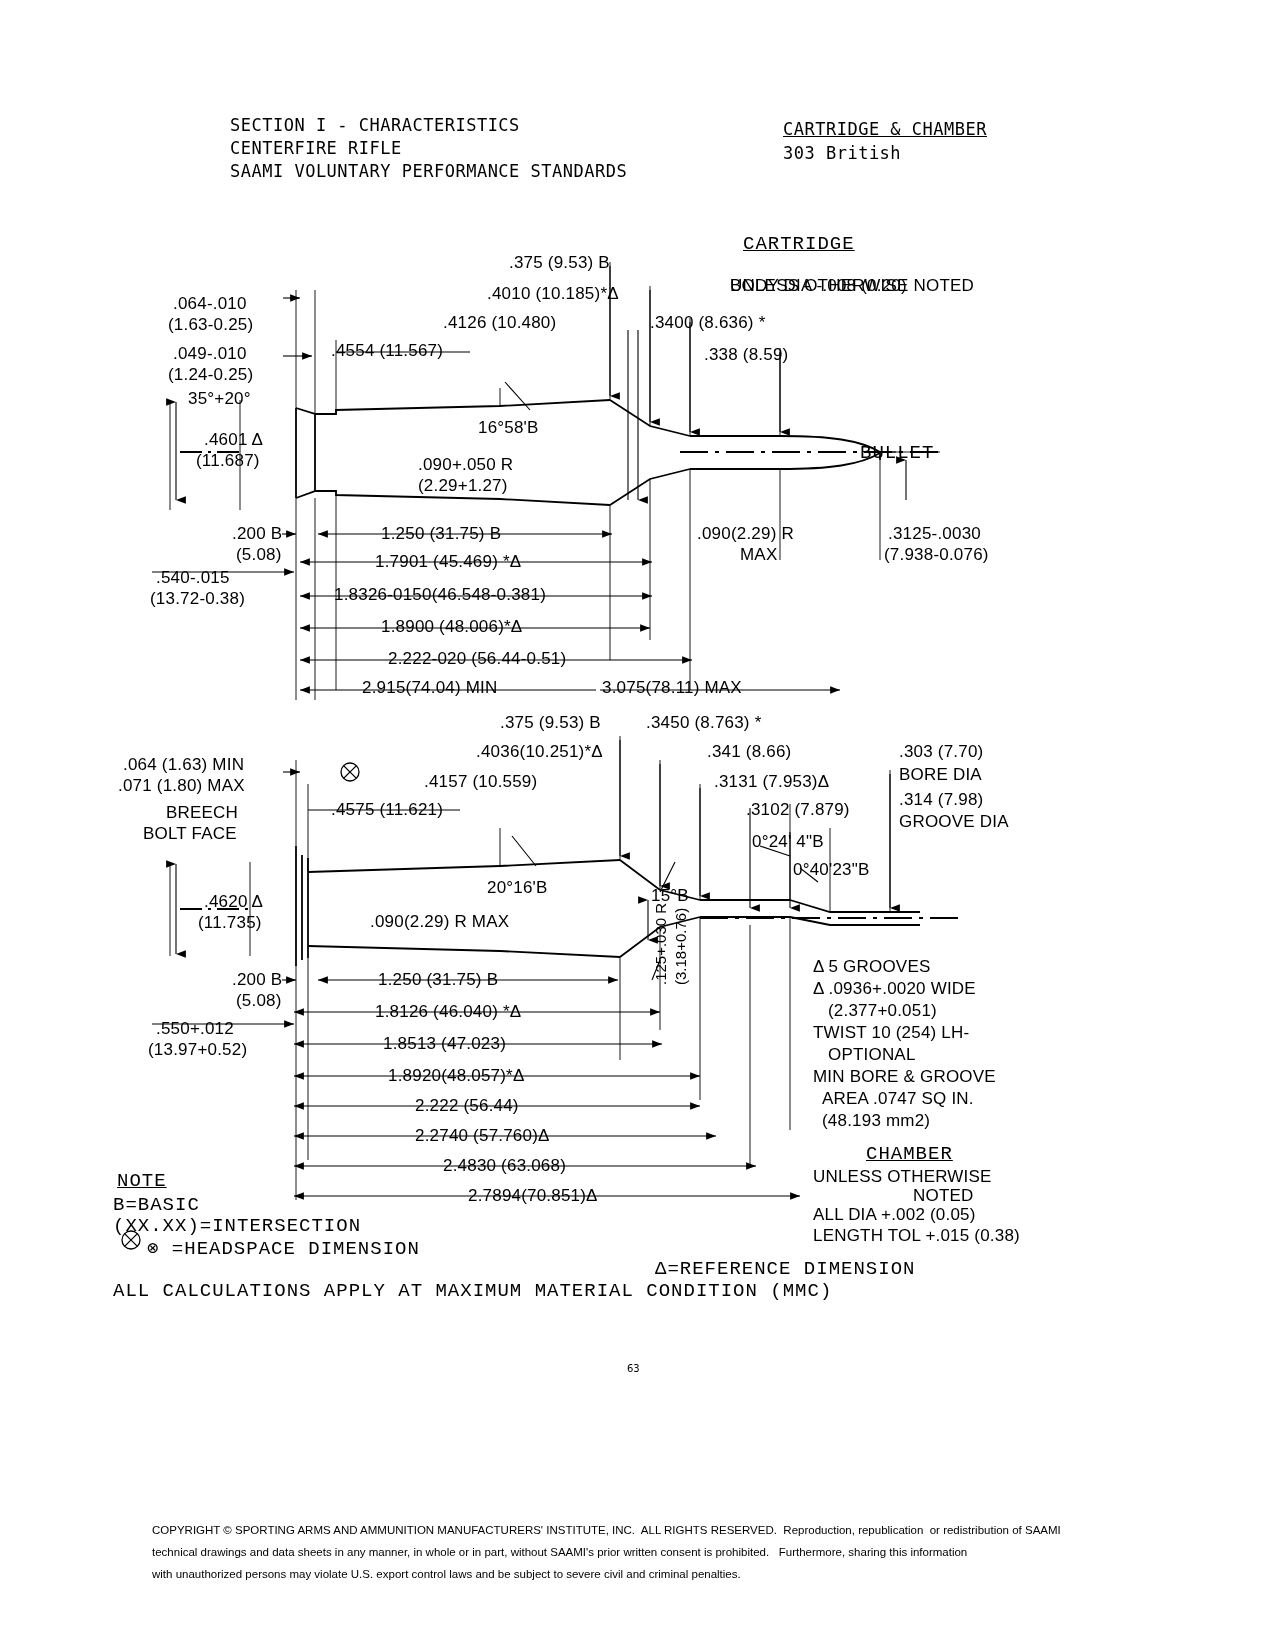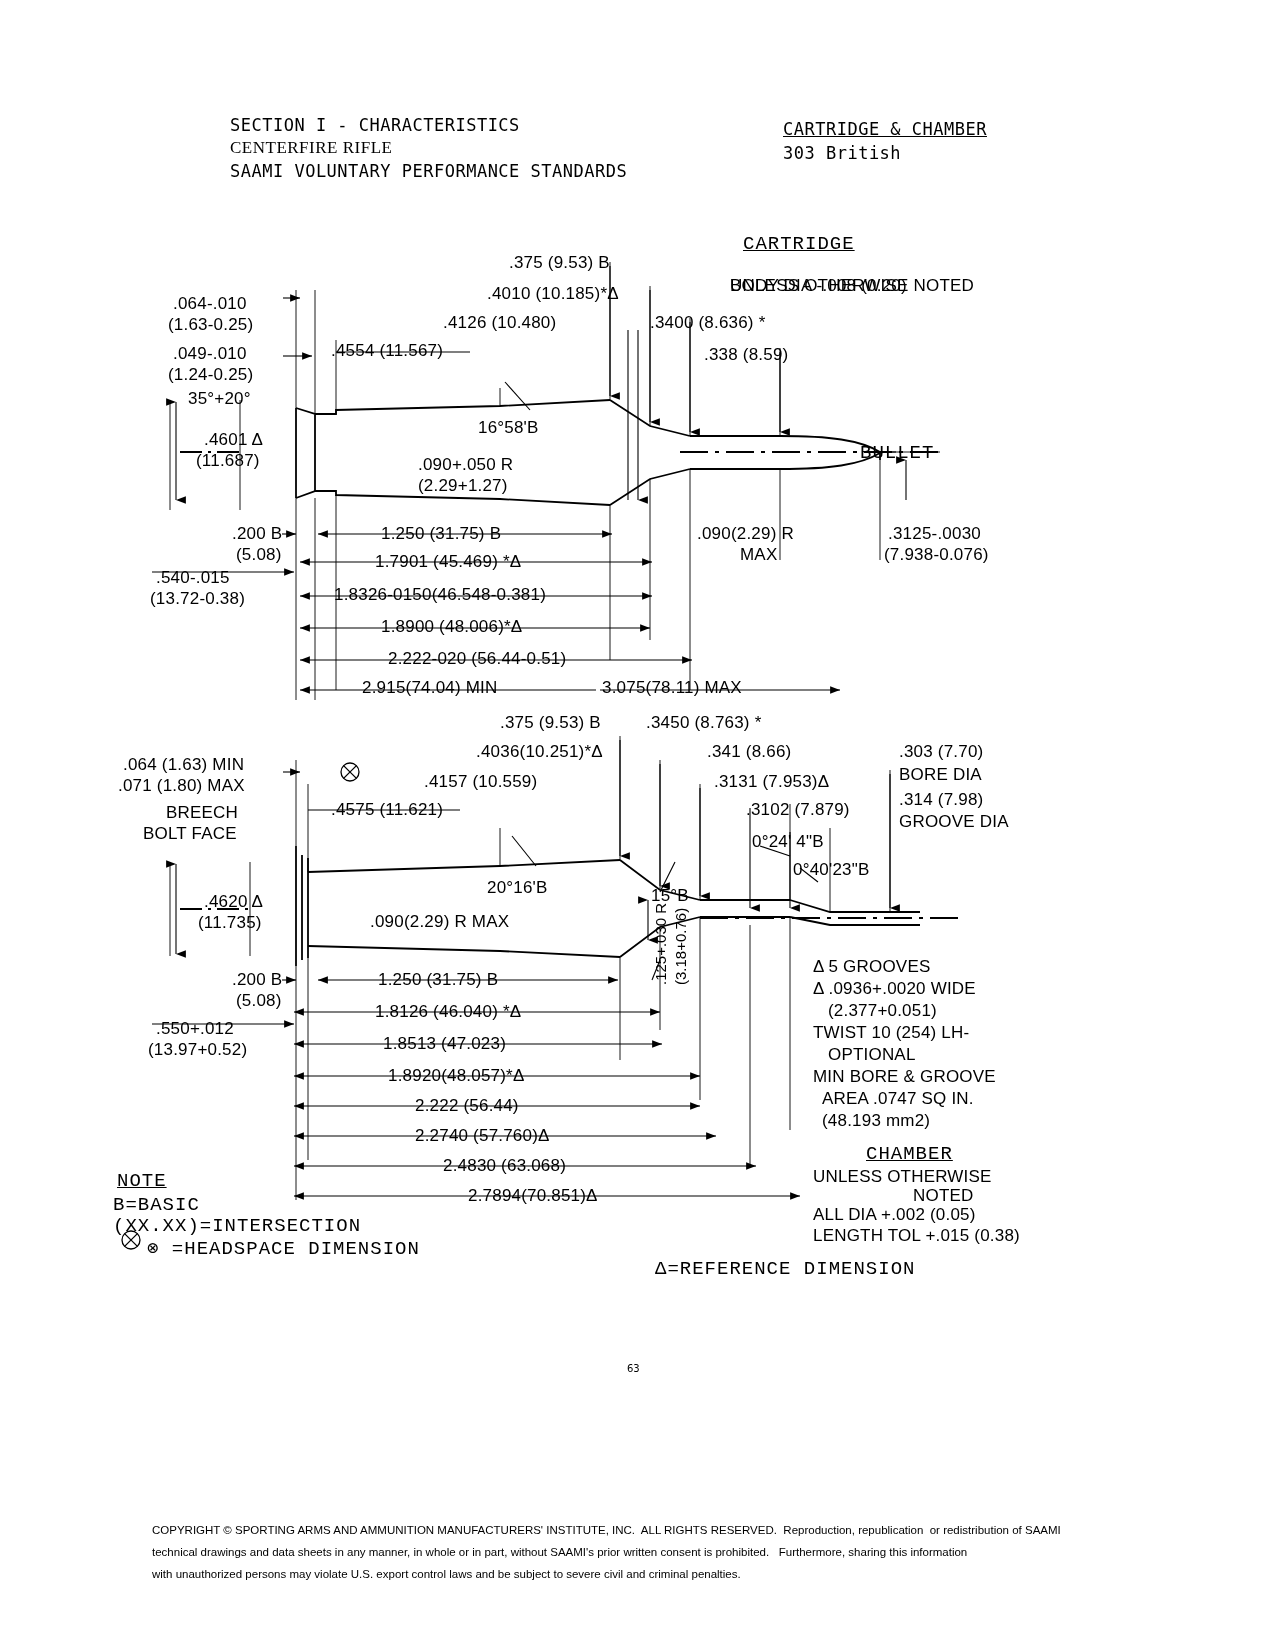--- a/index.html
+++ b/index.html
@@ -23,21 +23,21 @@
   .ln{stroke:#000;fill:none;}
   .foot{font-family:"Liberation Sans", sans-serif;font-size:11.5px;color:#000;}
   .pg{font-family:"DejaVu Sans", sans-serif;font-size:10px;}
 </style>
 </head>
 <body>
 
 <div class="page">
 
   <div class="t hdr" style="left:230px;top:115px;">SECTION I - CHARACTERISTICS</div>
-  <div class="t hdr" style="left:230px;top:138px;font-family:Liberation Serif, serif;">CENTERFIRE RIFLE</div>
+  <div class="t hdr" style="left:230px;top:138px;">CENTERFIRE RIFLE</div>
   <div class="t hdr" style="left:230px;top:161px;">SAAMI VOLUNTARY PERFORMANCE STANDARDS</div>
   <div class="t hdr ul" style="left:783px;top:119px;">CARTRIDGE &amp; CHAMBER</div>
   <div class="t hdr" style="left:783px;top:143px;">303 British</div>
 
   <svg width="1274" height="1648">
     <defs>
       <marker id="ah" markerWidth="9" markerHeight="7" refX="9" refY="3.5" orient="auto">
         <polygon points="0 0, 9 3.5, 0 7" fill="#000"></polygon>
       </marker>
       <marker id="ahs" markerWidth="9" markerHeight="7" refX="0" refY="3.5" orient="auto">
@@ -305,19 +305,20 @@
   <div class="t dim" style="left:813px;top:1167px;">UNLESS OTHERWISE</div>
   <div class="t dim" style="left:913px;top:1186px;">NOTED</div>
   <div class="t dim" style="left:813px;top:1205px;">ALL DIA +.002 (0.05)</div>
   <div class="t dim" style="left:813px;top:1226px;">LENGTH TOL +.015 (0.38)</div>
 
   <div class="t big ul" style="left:117px;top:1170px;">NOTE</div>
   <div class="t big" style="left:113px;top:1194px;">B=BASIC</div>
   <div class="t big" style="left:113px;top:1215px;">(XX.XX)=INTERSECTION</div>
   <div class="t big" style="left:147px;top:1236px;">⊗ =HEADSPACE DIMENSION</div>
   <div class="t big" style="left:655px;top:1258px;">Δ=REFERENCE DIMENSION</div>
+  <div class="t big" style="left:113px;top:1280px;">ALL CALCULATIONS APPLY AT MAXIMUM MATERIAL CONDITION (MMC)</div>
 
   <div class="t pg" style="left:627px;top:1363px;">63</div>
   <div class="t foot" style="left:152px;top:1546px;">technical drawings and data sheets in any manner, in whole or in part, without SAAMI's prior written consent is prohibited.   Furthermore, sharing this information</div>
   <div class="t foot" style="left:152px;top:1524px;">COPYRIGHT © SPORTING ARMS AND AMMUNITION MANUFACTURERS' INSTITUTE, INC.  ALL RIGHTS RESERVED.  Reproduction, republication  or redistribution of SAAMI</div>
   <div class="t foot" style="left:152px;top:1568px;">with unauthorized persons may violate U.S. export control laws and be subject to severe civil and criminal penalties.</div>
 
 </div>
 
 </body></html>

